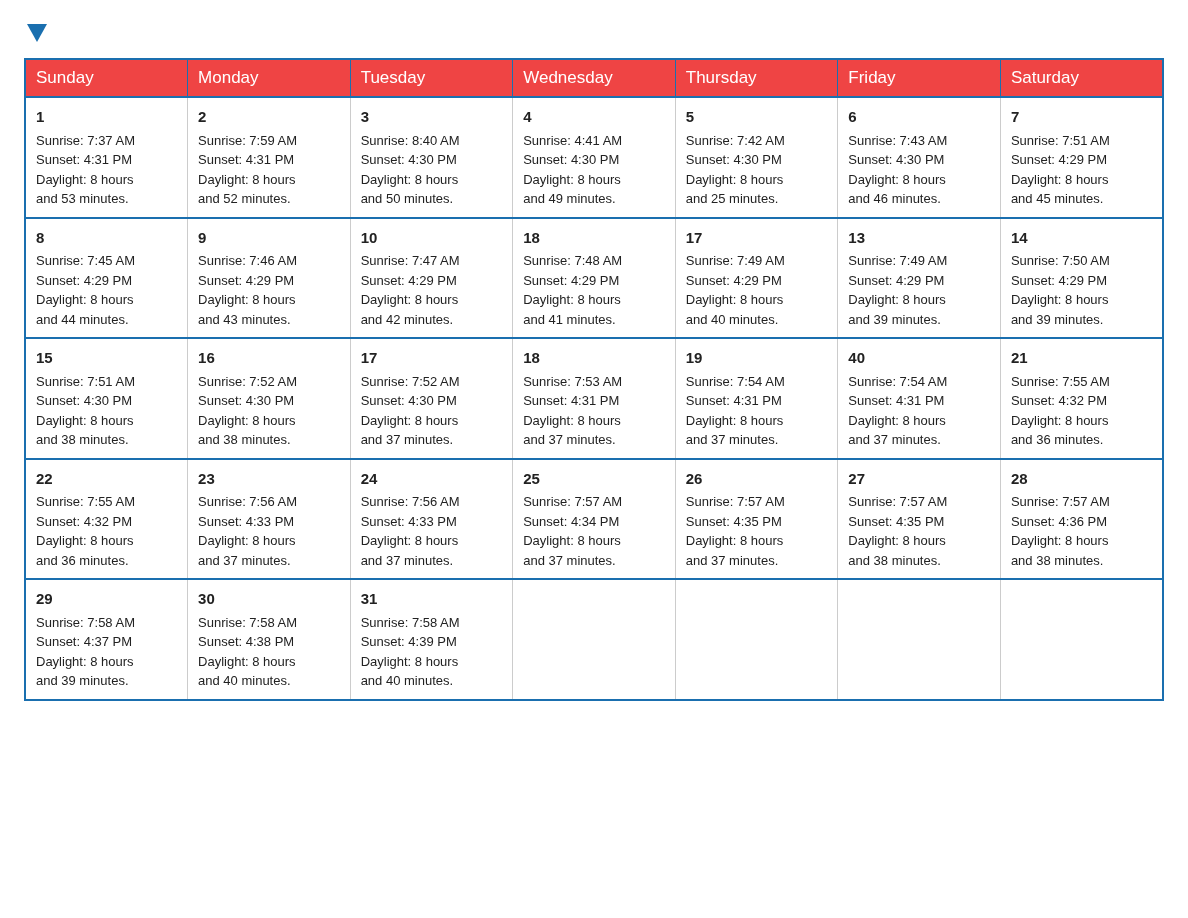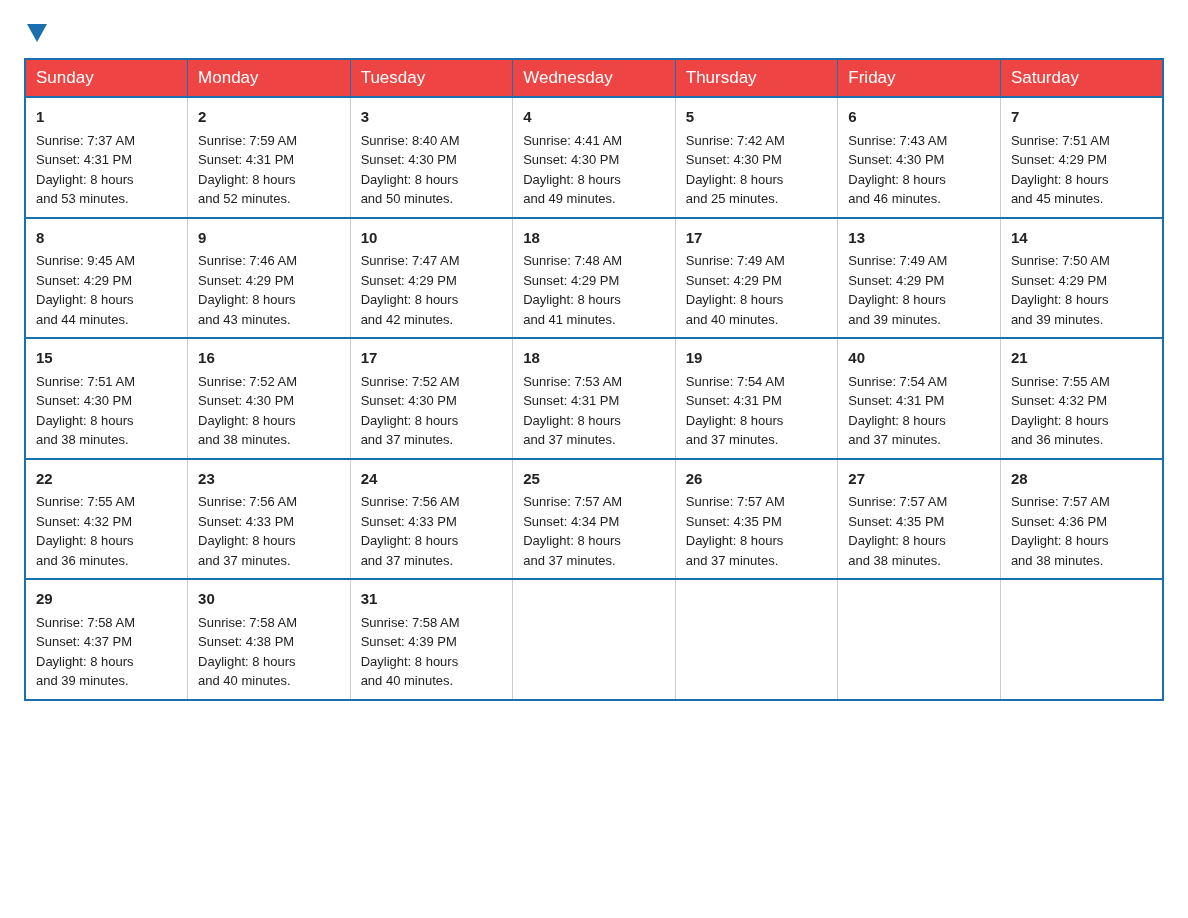--- a/index.html
+++ b/index.html
@@ -126,21 +126,21 @@
   <tr>
         <td><span class="day-number">1</span><span>Sunrise: 7:37 AM</span><br><span>Sunset: 4:31 PM</span><br><span>Daylight: 8 hours</span><br><span>and 53 minutes.</span></td>
         <td><span class="day-number">2</span><span>Sunrise: 7:59 AM</span><br><span>Sunset: 4:31 PM</span><br><span>Daylight: 8 hours</span><br><span>and 52 minutes.</span></td>
         <td><span class="day-number">3</span><span>Sunrise: 8:40 AM</span><br><span>Sunset: 4:30 PM</span><br><span>Daylight: 8 hours</span><br><span>and 50 minutes.</span></td>
         <td><span class="day-number">4</span><span>Sunrise: 4:41 AM</span><br><span>Sunset: 4:30 PM</span><br><span>Daylight: 8 hours</span><br><span>and 49 minutes.</span></td>
         <td><span class="day-number">5</span><span>Sunrise: 7:42 AM</span><br><span>Sunset: 4:30 PM</span><br><span>Daylight: 8 hours</span><br><span>and 25 minutes.</span></td>
         <td><span class="day-number">6</span><span>Sunrise: 7:43 AM</span><br><span>Sunset: 4:30 PM</span><br><span>Daylight: 8 hours</span><br><span>and 46 minutes.</span></td>
         <td><span class="day-number">7</span><span>Sunrise: 7:51 AM</span><br><span>Sunset: 4:29 PM</span><br><span>Daylight: 8 hours</span><br><span>and 45 minutes.</span></td>
       </tr>
       <tr>
-        <td><span class="day-number">8</span><span>Sunrise: 9:45 AM</span><br><span>Sunset: 4:29 PM</span><br><span>Daylight: 8 hours</span><br><span>and 44 minutes.</span></td>
+        <td><span class="day-number">8</span><span>Sunrise: 7:45 AM</span><br><span>Sunset: 4:29 PM</span><br><span>Daylight: 8 hours</span><br><span>and 44 minutes.</span></td>
         <td><span class="day-number">9</span><span>Sunrise: 7:46 AM</span><br><span>Sunset: 4:29 PM</span><br><span>Daylight: 8 hours</span><br><span>and 43 minutes.</span></td>
         <td><span class="day-number">10</span><span>Sunrise: 7:47 AM</span><br><span>Sunset: 4:29 PM</span><br><span>Daylight: 8 hours</span><br><span>and 42 minutes.</span></td>
         <td><span class="day-number">18</span><span>Sunrise: 7:48 AM</span><br><span>Sunset: 4:29 PM</span><br><span>Daylight: 8 hours</span><br><span>and 41 minutes.</span></td>
         <td><span class="day-number">17</span><span>Sunrise: 7:49 AM</span><br><span>Sunset: 4:29 PM</span><br><span>Daylight: 8 hours</span><br><span>and 40 minutes.</span></td>
         <td><span class="day-number">13</span><span>Sunrise: 7:49 AM</span><br><span>Sunset: 4:29 PM</span><br><span>Daylight: 8 hours</span><br><span>and 39 minutes.</span></td>
         <td><span class="day-number">14</span><span>Sunrise: 7:50 AM</span><br><span>Sunset: 4:29 PM</span><br><span>Daylight: 8 hours</span><br><span>and 39 minutes.</span></td>
       </tr>
       <tr>
         <td><span class="day-number">15</span><span>Sunrise: 7:51 AM</span><br><span>Sunset: 4:30 PM</span><br><span>Daylight: 8 hours</span><br><span>and 38 minutes.</span></td>
         <td><span class="day-number">16</span><span>Sunrise: 7:52 AM</span><br><span>Sunset: 4:30 PM</span><br><span>Daylight: 8 hours</span><br><span>and 38 minutes.</span></td>

